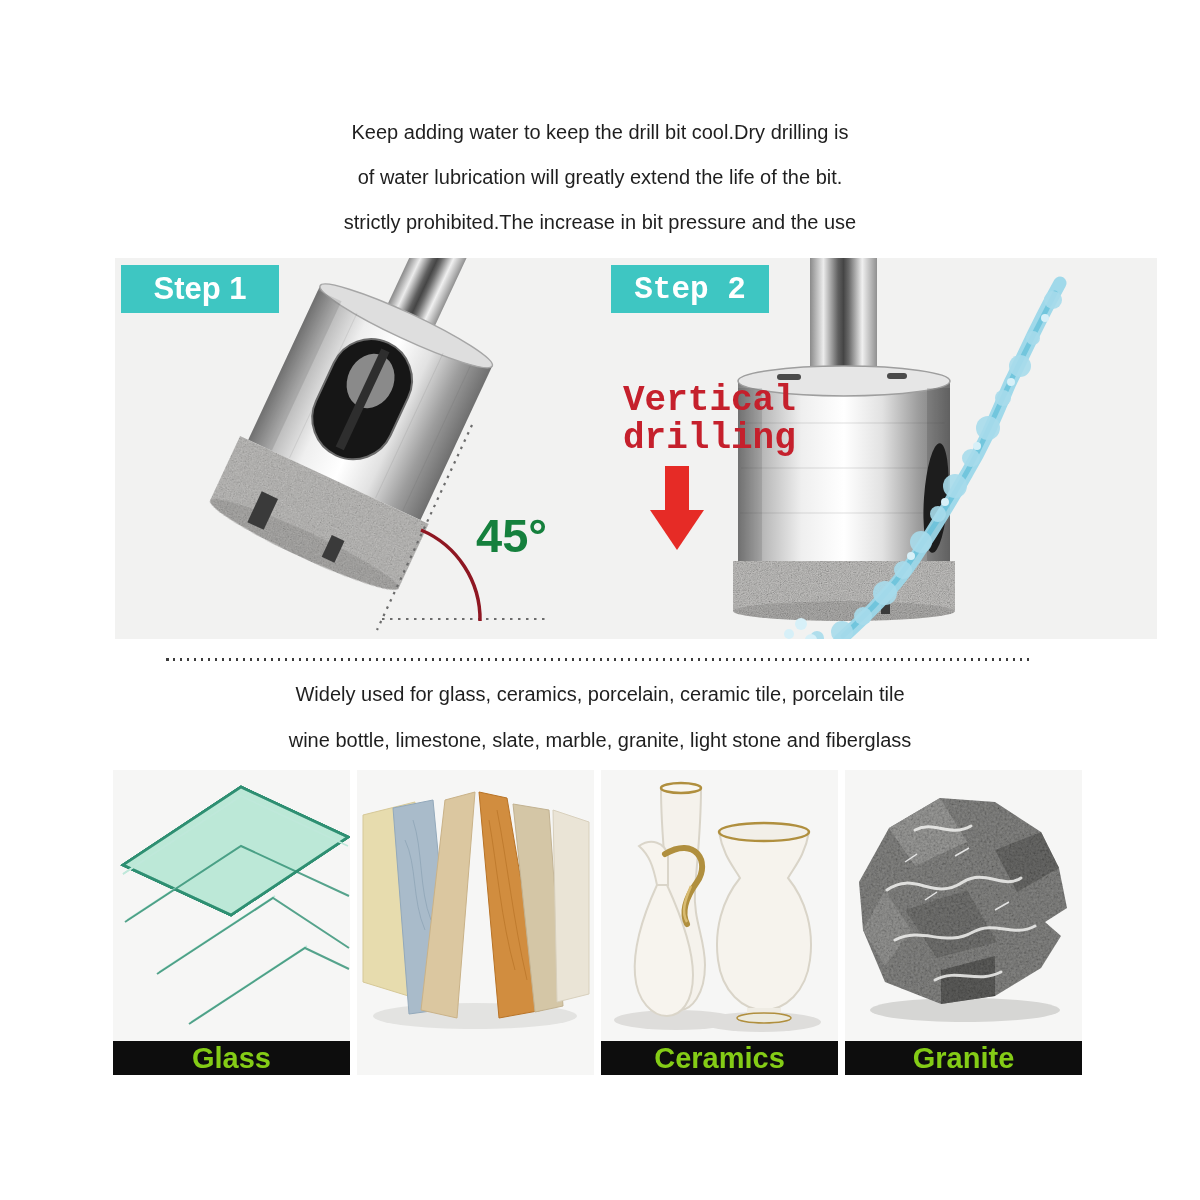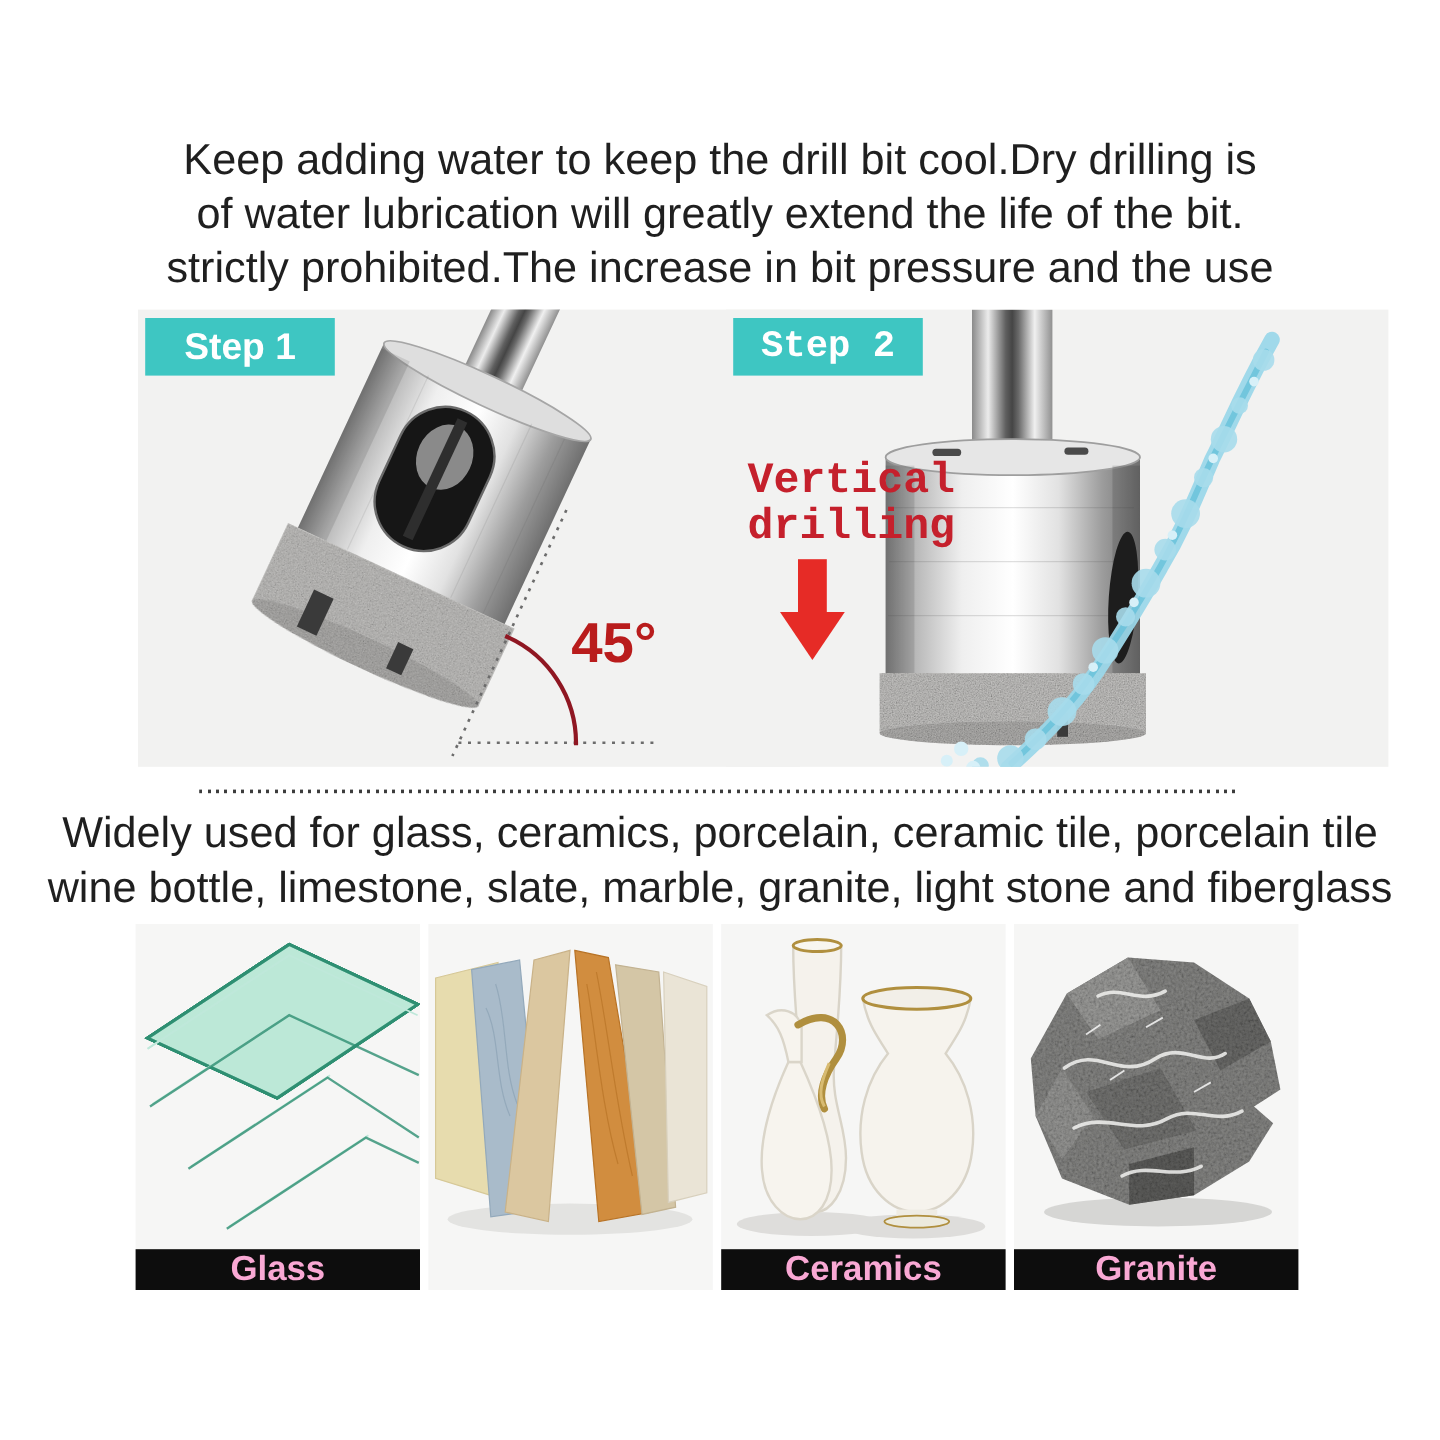--- a/index.html
+++ b/index.html
@@ -1,38 +1,38 @@
 <!DOCTYPE html>
 <html><head>
 <meta charset="utf-8">
 <style>
   html,body{margin:0;padding:0;background:#ffffff;}
   body{width:1200px;height:1200px;position:relative;font-family:"Liberation Sans",sans-serif;overflow:hidden;}
   .abs{position:absolute;}
   
-  .copy{left:0;right:0;text-align:center;color:#1f1f1f;font-size:36px;line-height:45px;}
+  .copy{left:0;right:0;text-align:center;color:#1f1f1f;font-size:20px;line-height:45px;}
   #intro{top:110px;}
   #usage{top:671px;line-height:46px;}
   
   .step-panel{top:258px;width:552px;height:381px;background:#f2f2f1;}
   #step1{left:115px;}
   #step2{left:605px;font-family:Liberation Mono, monospace;}
   .badge{position:absolute;left:6px;top:7px;width:158px;height:48px;background:#3ec6c2;
          color:#ffffff;font-weight:bold;font-size:31px;display:flex;align-items:center;justify-content:center;}
   .panel-art{position:absolute;left:0;top:0;}
-  .angle-label{position:absolute;left:361px;top:250px;color:#b91c1c;font-weight:bold;font-size:47px;}
+  .angle-label{position:absolute;left:361px;top:250px;color:#15803d;font-weight:bold;font-size:47px;}
   .vert-label{position:absolute;left:18px;top:124px;width:150px;color:#c5202c;font-weight:bold;
               font-size:36px;line-height:38px;}
   
   #divider{top:658px;left:166px;width:866px;height:3px;
            background:repeating-linear-gradient(90deg,#3c3c3c 0 2.5px,transparent 2.5px 7px);}
   
   .mat{top:770px;width:237px;height:305px;background:#f6f6f5;}
   #mat0{left:113px;} #mat1{left:357px;} #mat2{left:601px;text-align:right;} #mat3{left:845px;}
-  .mat-bar{position:absolute;left:0;bottom:0;width:100%;height:34px;background:#0d0d0d;color:#f9a8d4;
+  .mat-bar{position:absolute;left:0;bottom:0;width:100%;height:34px;background:#0d0d0d;color:#84cc16;
            font-weight:bold;font-size:29px;display:flex;align-items:center;justify-content:center;}
 </style>
 </head>
 <body>
 
 <svg width="0" height="0" style="position:absolute" aria-hidden="true">
   <defs>
     <linearGradient id="metalH" x1="0" y1="0" x2="1" y2="0">
       <stop offset="0" stop-color="#7d7d7d"></stop>
         <stop offset="0.12" stop-color="#b9b9b9"></stop>

